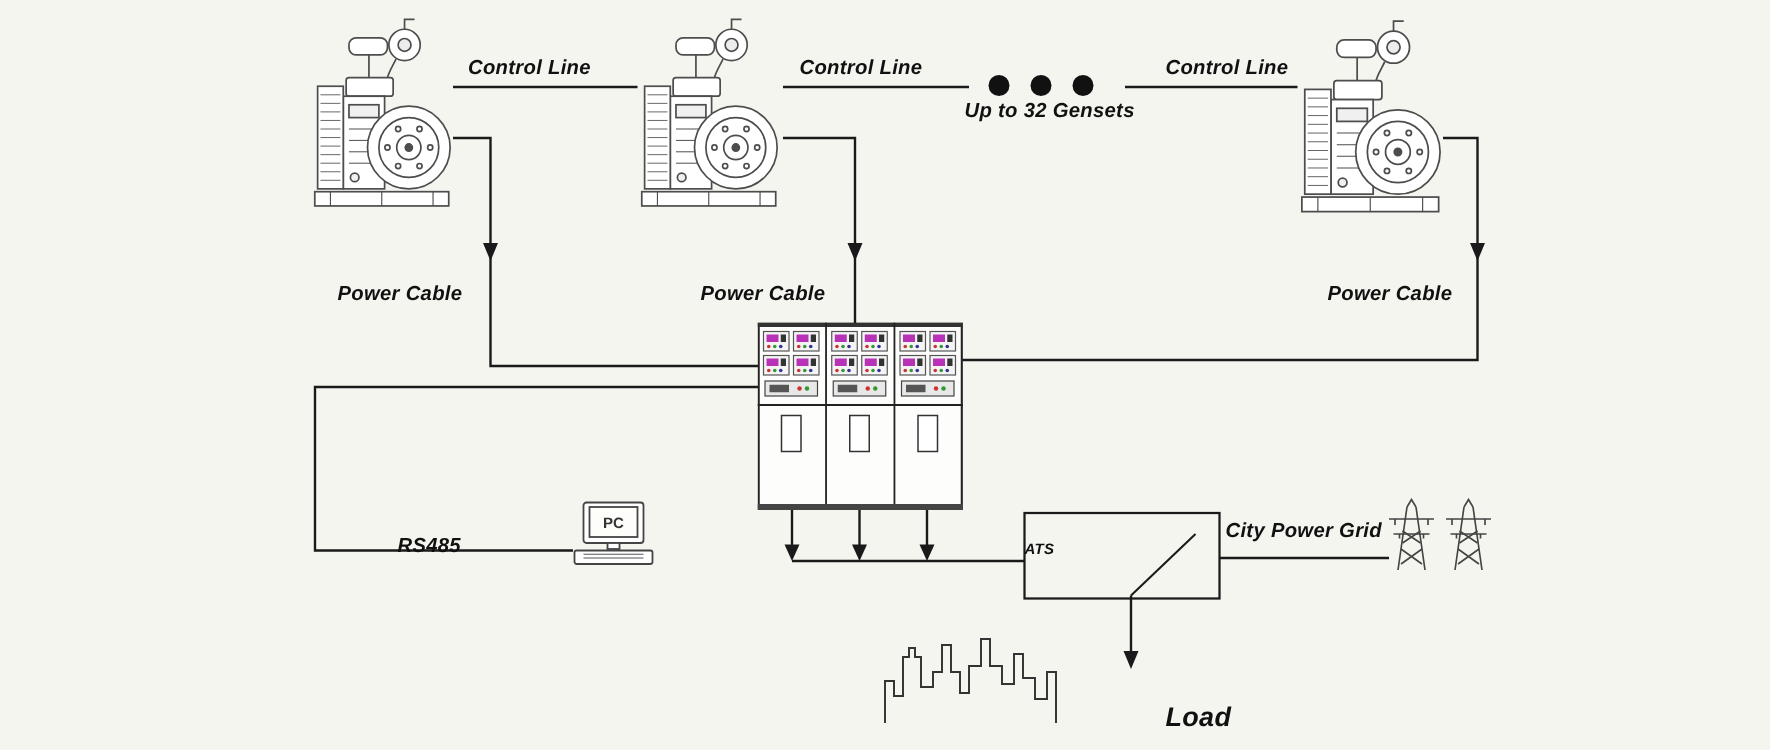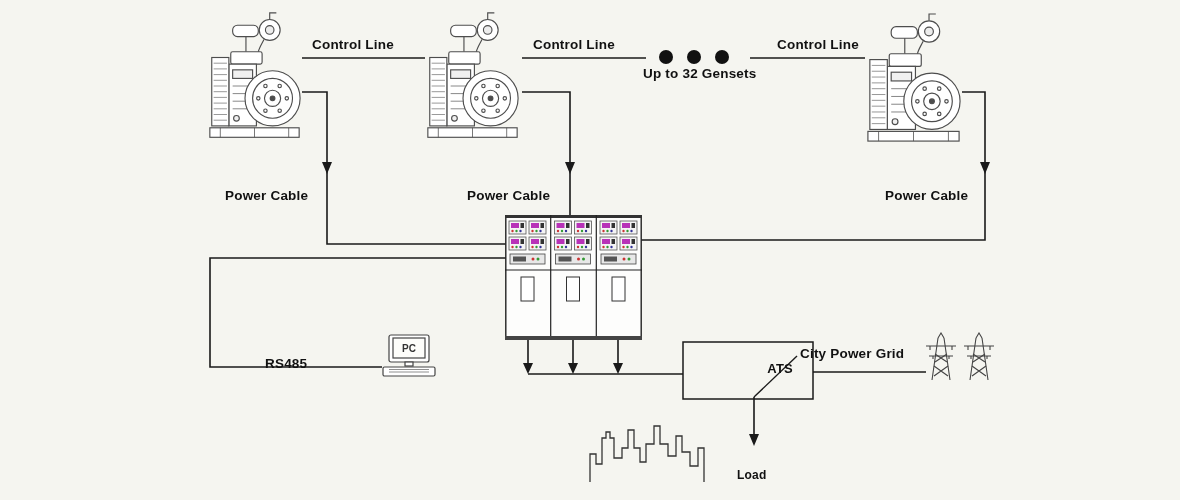--- a/index.html
+++ b/index.html
@@ -12,20 +12,21 @@
     font-family:"Liberation Sans",sans-serif;
   }
   .layer{position:absolute;left:0;top:0;}
   .label{
     position:absolute;
     font-weight:bold;
     font-size:13.5px;
     color:#111;
     white-space:nowrap;
     letter-spacing:.2px;
+    font-style:italic;
   }
   .abs{position:absolute;}
   svg{display:block;}
 </style>
 </head>
 <body>
 
 <div id="canvas">
 
   <svg class="layer" width="1180" height="500" viewBox="0 0 1180 500">
@@ -182,19 +183,19 @@
   <div class="label" style="left:777px;top:37px">Control Line</div>
 
   <div class="label" style="left:643px;top:66px">Up to 32 Gensets</div>
 
   <div class="label" style="left:225px;top:188px">Power Cable</div>
   <div class="label" style="left:467px;top:188px">Power Cable</div>
   <div class="label" style="left:885px;top:188px">Power Cable</div>
 
   <div class="label" style="left:265px;top:356px">RS485</div>
 
-  <div class="label" style="left:683px;top:361px;width:110px;text-align:right;font-size:13px">ATS</div>
-
-  <div class="label" style="left:800px;top:346px">City Power Grid</div>
-
-  <div class="label" style="left:737px;top:468px;font-size:12px">Load</div>
+  <div class="label" style="left:683px;top:361px;width:110px;text-align:left;font-size:10px">ATS</div>
+
+  <div class="label" style="left:817px;top:346px">City Power Grid</div>
+
+  <div class="label" style="left:777px;top:468px;font-size:18px">Load</div>
 
 </div>
 
 </body></html>

